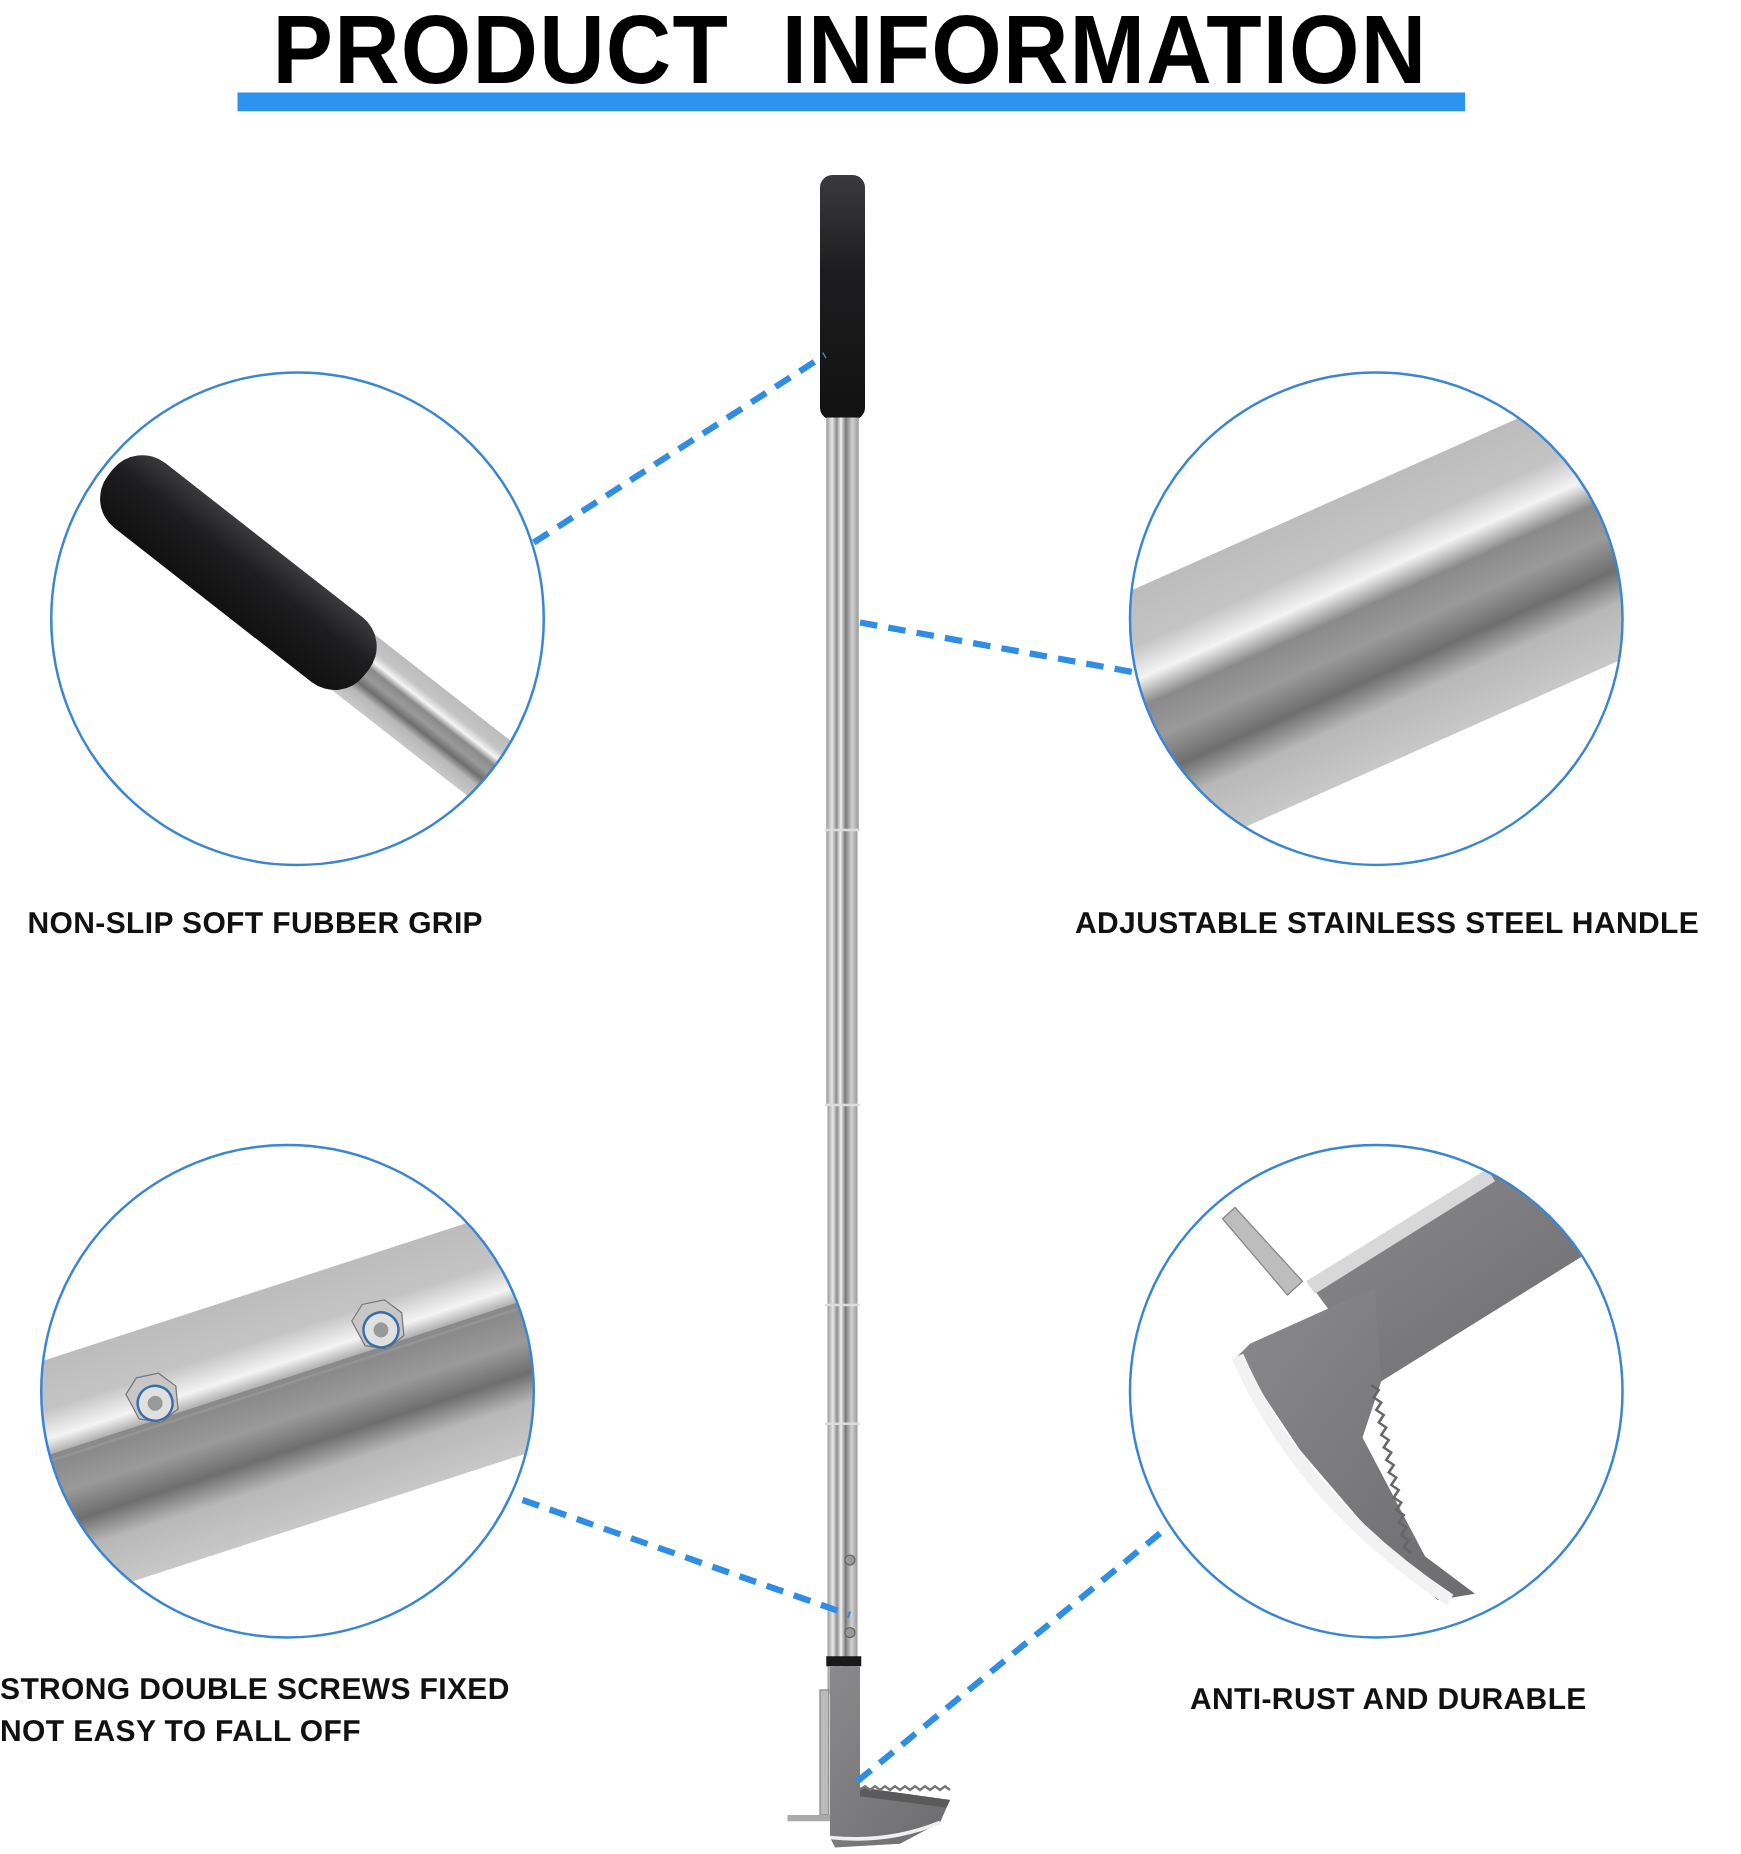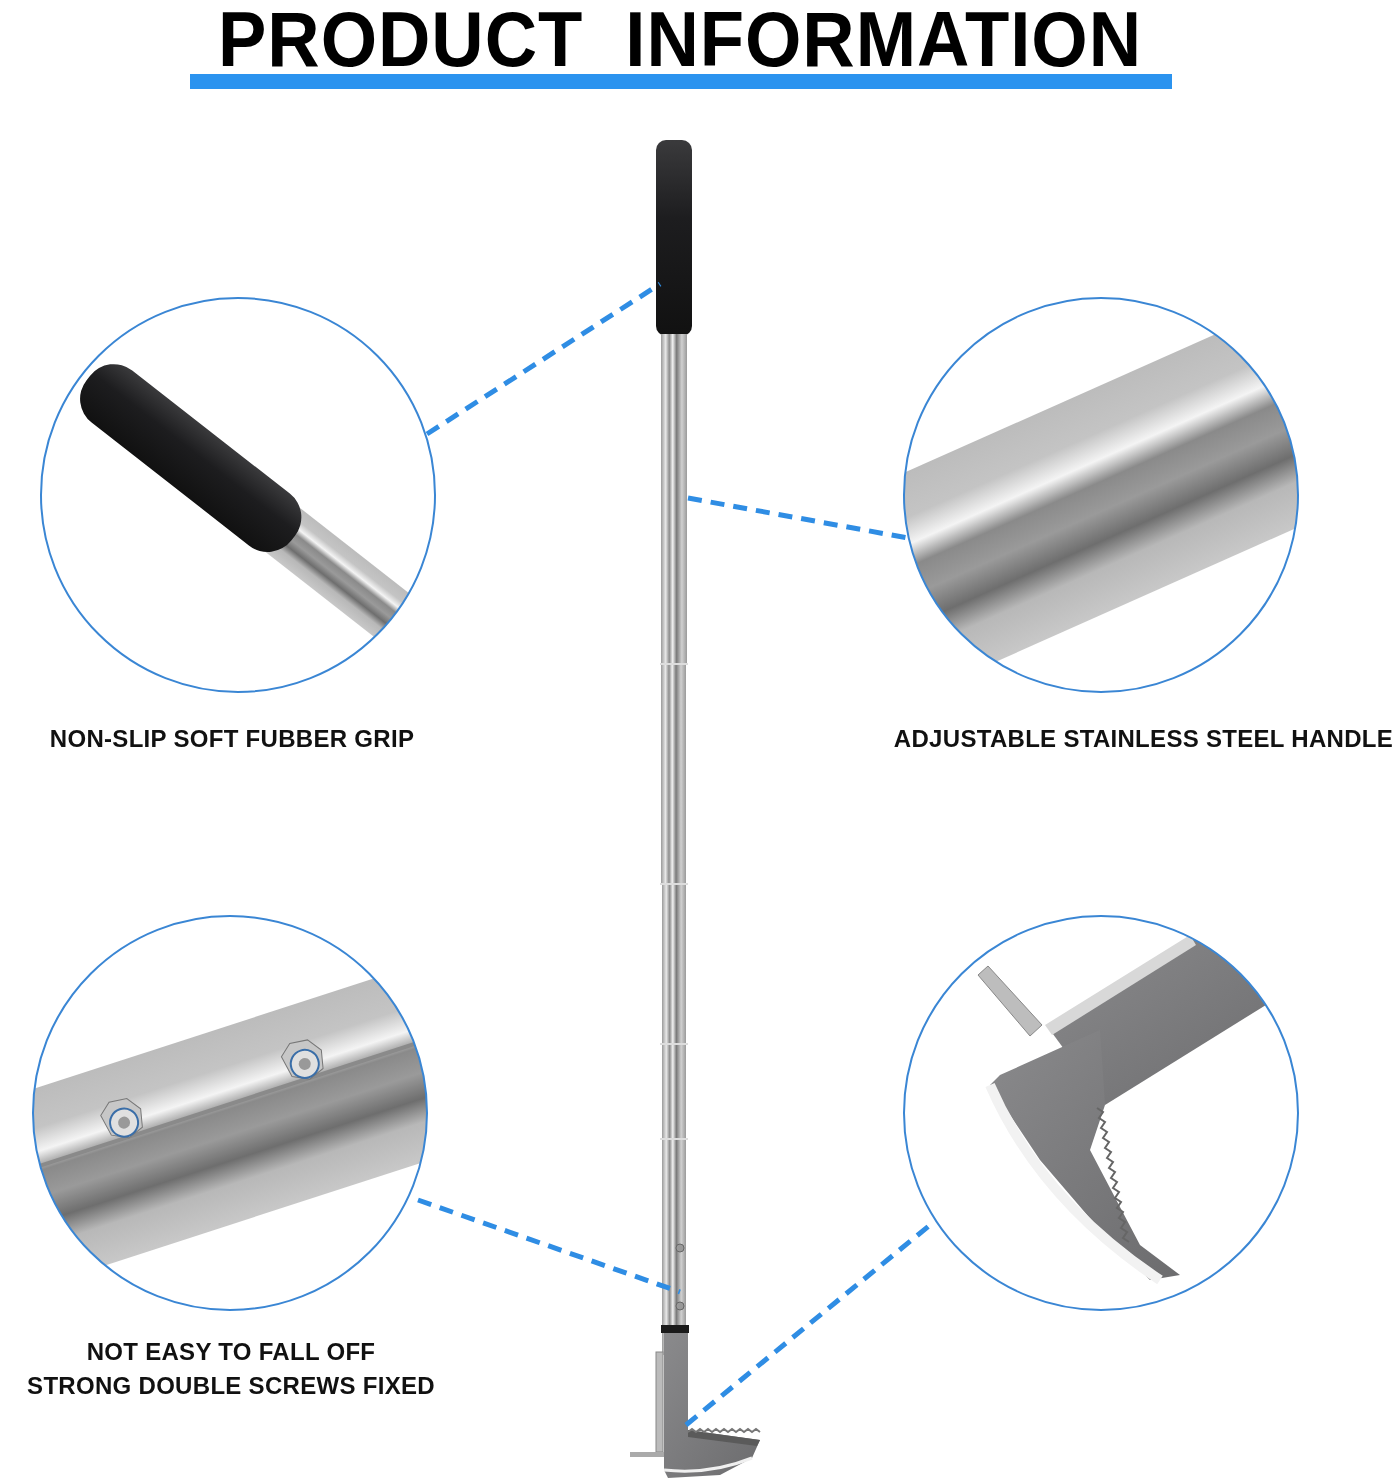--- a/index.html
+++ b/index.html
@@ -3,21 +3,21 @@
 <meta charset="utf-8">
 <style>
   html, body { margin: 0; padding: 0; background: #ffffff; }
   body { width: 1393px; height: 1483px; position: relative; overflow: hidden;
          font-family: "Liberation Sans", "DejaVu Sans", sans-serif; }
   .title { position: absolute; left: 180px; top: -6px; width: 1000px; text-align: center;
            font-size: 78px; font-weight: bold; color: #000; letter-spacing: 1px;
            transform: scaleX(0.93); transform-origin: center; white-space: pre; }
   .title-bar { position: absolute; left: 190px; top: 74px; width: 982px; height: 15px; background: #2b93ef; }
   .label { position: absolute; font-weight: bold; color: #111; font-size: 24px; line-height: 34px;
-           text-align: center; white-space: nowrap; letter-spacing: 0.3px; }
+           text-align: left; white-space: nowrap; letter-spacing: 0.3px; }
   svg.scene { position: absolute; left: 0; top: 0; }
 </style>
 </head>
 <body>
 
 <div class="title">PRODUCT  INFORMATION</div>
 <div class="title-bar"></div>
 
 <svg class="scene" width="1393" height="1483" viewBox="0 0 1393 1483">
   <defs>
@@ -156,17 +156,18 @@
   </g>
 </svg>
 
 <div class="label" style="left:22px; top:722px; width:420px;">
   <span>NON-SLIP SOFT FUBBER GRIP</span>
 </div>
 <div class="label" style="left:860px; top:722px; width:567px;">
   <span>ADJUSTABLE STAINLESS STEEL HANDLE</span>
 </div>
 <div class="label" style="left:0px; top:1335px; width:462px;">
+  <div>STRONG DOUBLE SCREWS FIXED</div>
   <div>NOT EASY TO FALL OFF</div>
-  <div>STRONG DOUBLE SCREWS FIXED</div>
 </div>
 <div class="label" style="left:952px; top:1343px; width:380px;">
+  <div>ANTI-RUST AND DURABLE</div>
 </div>
 
 </body></html>

